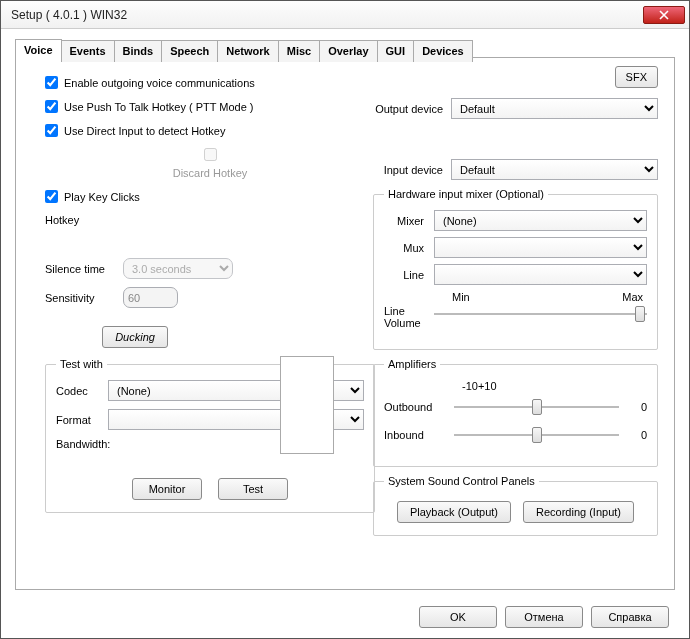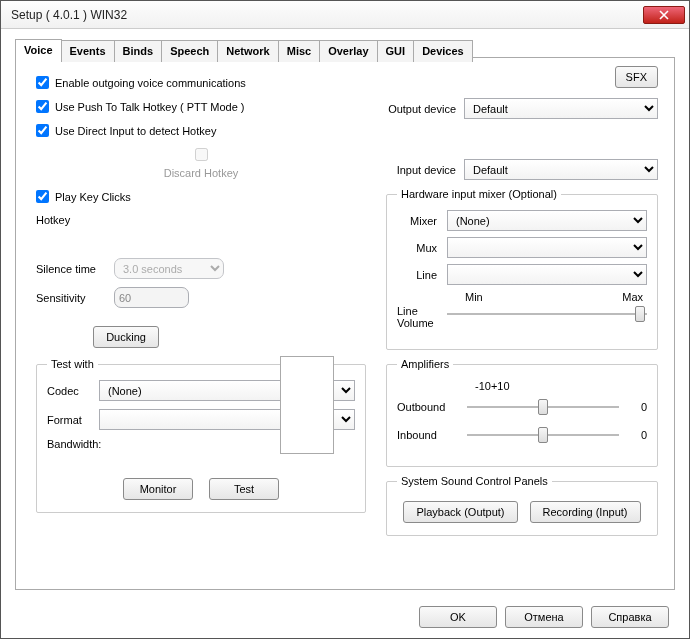--- a/index.html
+++ b/index.html
@@ -11,22 +11,22 @@
 .title-text { font-size: 12px; color: #222; flex: 1; }
 .close-btn { width: 42px; height: 18px; background: linear-gradient(#e67, #c12118); border: 1px solid #8a1a13; border-radius: 2px; display: flex; align-items: center; justify-content: center; cursor: pointer; }
 .close-btn svg { width: 10px; height: 10px; }
 
 .tabstrip { display: flex; margin: 10px 0 0 14px; position: relative; z-index: 2; font-weight: bold; }
 .tab { padding: 4px 8px; border: 1px solid #aaa; border-bottom: none; background: #f4f4f4; margin-right: -1px; font-size: 11px; cursor: pointer; position: relative; top: 1px; }
 .tab.active { background: #fff; top: 0; padding-bottom: 5px; }
 
 .panel { position: absolute; top: 56px; left: 14px; right: 14px; bottom: 48px; border: 1px solid #aaa; background: #fff; padding: 18px 16px 12px 16px; }
 
-.left-col { position: absolute; left: 20px; top: 18px; width: 330px; }
-.right-col { position: absolute; left: 370px; top: 8px; right: 16px; }
+.left-col { position: absolute; left: 29px; top: 18px; width: 330px; }
+.right-col { position: absolute; left: 357px; top: 8px; right: 16px; }
 
 .chk-row { display: flex; align-items: center; margin-bottom: 11px; gap: 6px; }
 .chk-row input[type=checkbox] { width: 13px; height: 13px; }
 .chk-row.disabled { color: #999; flex-direction: column; }
 
 .sec-label { margin: 8px 0 12px 0; }
 
 .form-row { display: flex; align-items: center; margin-bottom: 8px; }
 .form-row .lbl { width: 78px; }
 
@@ -126,24 +126,24 @@
       <div style="height:20px"></div>
 
       <div class="form-row">
         <span class="lbl">Silence time</span>
         <select disabled="" style="width:110px">
           <option>3.0 seconds</option>
         </select>
       </div>
       <div class="form-row">
         <span class="lbl">Sensitivity</span>
-        <input type="text" disabled="" style="width: 75px;" value="60">
-      </div>
-
-      <div style="text-align:center; margin:18px 0 10px 30px; width:120px;">
+        <input type="text" disabled="" style="width: 55px;" value="60">
+      </div>
+
+      <div style="text-align:center; margin:18px 0 10px 30px; width:120px;font-style:italic;">
         <span class="btn">Ducking</span>
       </div>
 
       <fieldset>
         <legend>Test with</legend>
         <div class="form-row">
           <span class="lbl" style="width:52px">Codec</span>
           <select class="wide"><option>(None)</option></select>
         </div>
         <div class="form-row">

